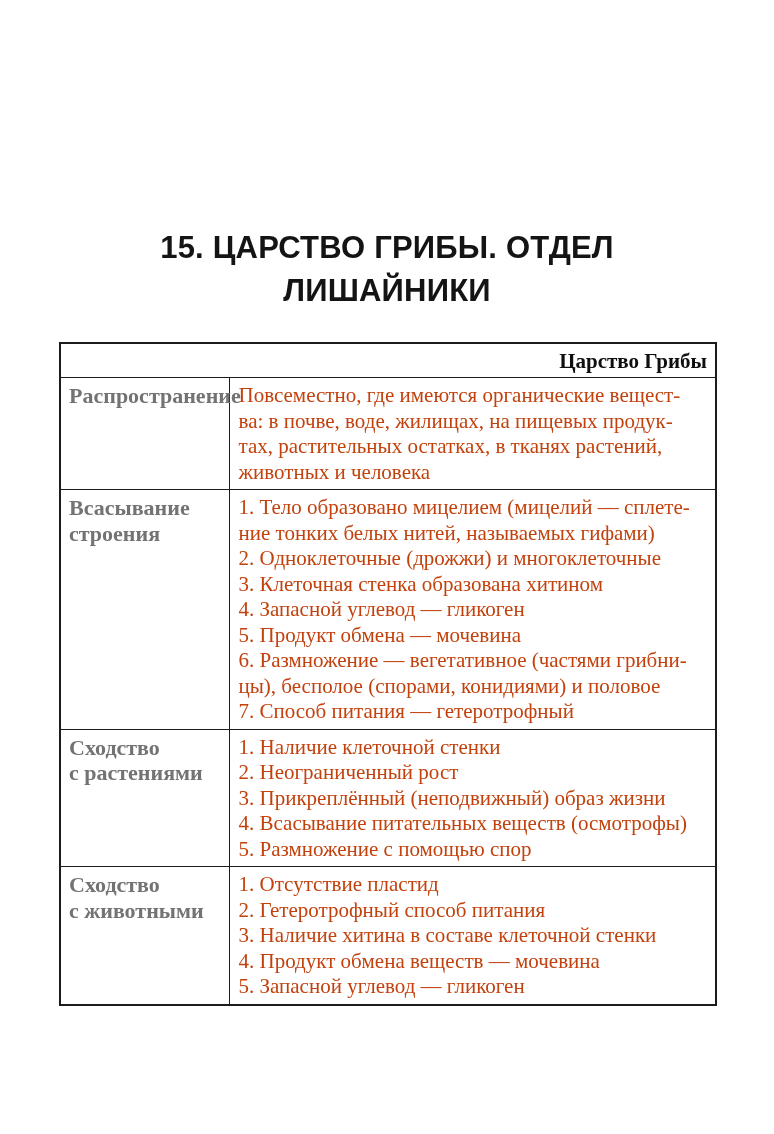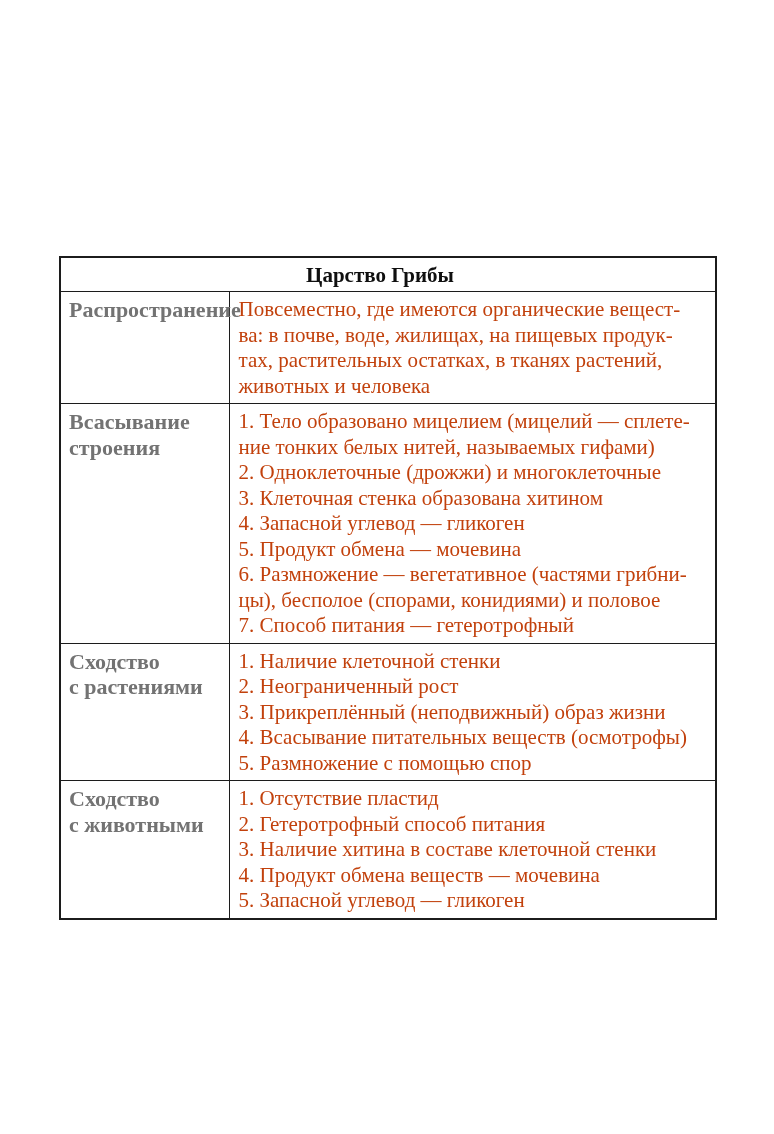--- a/index.html
+++ b/index.html
@@ -33,25 +33,25 @@
     width: 656px;
     margin: 30px 0 0 59px;
     border: 2px solid #1c1c1c;
     table-layout: fixed;
   }
   table.fungi-table td {
     border: 1.5px solid #1c1c1c;
     vertical-align: top;
   }
   td.table-title-cell {
-    text-align: center;
+    text-align: right;
     font-weight: 700;
     font-size: 21px;
     line-height: 24px;
-    padding: 5px 20px 4px 4px;
+    padding: 5px 8px 4px 4px;
     color: #0f0f0f;
   }
   col.label-col { width: 169px; }
   col.content-col { width: 487px; }
   td.label-cell {
     font-weight: 700;
     font-size: 22px;
     line-height: 25.5px;
     padding: 5px 4px 4px 8px;
     white-space: pre;
@@ -63,20 +63,22 @@
     padding: 5px 4px 4px 9px;
     white-space: pre-line;
     color: #c2410c;
   }
 </style>
 </head>
 <body>
 
 <div class="page">
 
+  <h1 class="page-title">15. ЦАРСТВО ГРИБЫ. ОТДЕЛ
+ЛИШАЙНИКИ</h1>
 
   <table class="fungi-table">
     <colgroup>
       <col class="label-col">
       <col class="content-col">
     </colgroup>
     <tbody>
       <tr>
         <td class="table-title-cell" colspan="2">Царство Грибы</td>
       </tr>

